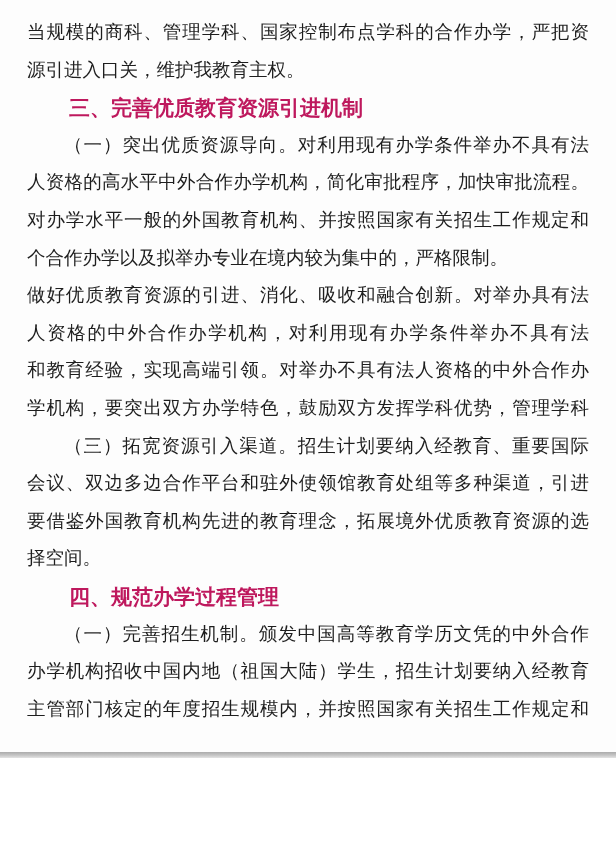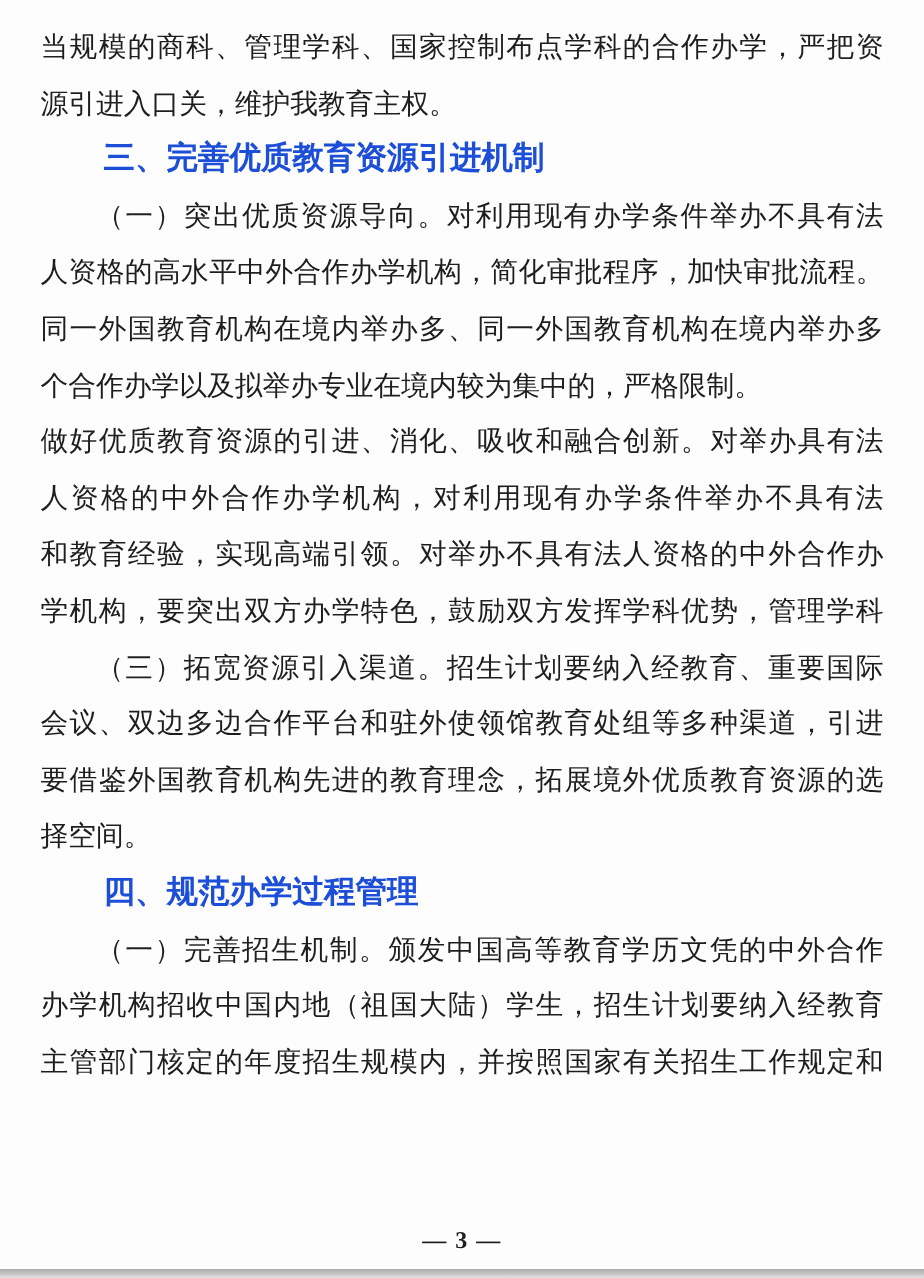--- a/index.html
+++ b/index.html
@@ -3,21 +3,21 @@
 <meta charset="utf-8">
 <style>
   html, body {
     margin: 0;
     padding: 0;
     background: #ffffff;
   }
   .page {
     position: relative;
     width: 616px;
-    height: 852px;
+    height: 758px;
     background: #fdfdfd;
     overflow: hidden;
     font-family: "Liberation Serif", "DejaVu Serif", serif;
   }
   .text-block {
     position: absolute;
     left: 27px;
     top: 14px;
     width: 562px;
   }
@@ -30,24 +30,24 @@
     overflow: hidden;
   }
   .line.justify {
     text-align: justify;
     text-align-last: justify;
   }
   .line.indent {
     text-indent: 2em;
   }
   .line.heading {
-    font-family: Liberation Mono, monospace;
+    font-family: Liberation Sans, sans-serif;
     font-weight: bold;
     font-size: 21px;
-    color: #1d4ed8;
+    color: #be185d;
   }
   .page-number {
     position: absolute;
     left: 0;
     right: 0;
     top: 816px;
     height: 24px;
     line-height: 24px;
     text-align: center;
     font-size: 16px;
@@ -68,21 +68,21 @@
 </head>
 <body>
 
 <div class="page">
   <div class="text-block">
       <div class="line body justify">当规模的商科、管理学科、国家控制布点学科的合作办学，严把资</div>
       <div class="line body">源引进入口关，维护我教育主权。</div>
       <div class="line heading indent">三、完善优质教育资源引进机制</div>
       <div class="line body indent justify">（一）突出优质资源导向。对利用现有办学条件举办不具有法</div>
       <div class="line body justify">人资格的高水平中外合作办学机构，简化审批程序，加快审批流程。</div>
-      <div class="line body justify">同一外国教育机构在境内举办多、同一外国教育机构在境内举办多</div>
+      <div class="line body justify">对办学水平一般的外国教育机构、并按照国家有关招生工作规定和</div>
       <div class="line body">个合作办学以及拟举办专业在境内较为集中的，严格限制。</div>
       <div class="line body justify">做好优质教育资源的引进、消化、吸收和融合创新。对举办具有法</div>
       <div class="line body justify">人资格的中外合作办学机构，对利用现有办学条件举办不具有法</div>
       <div class="line body justify">和教育经验，实现高端引领。对举办不具有法人资格的中外合作办</div>
       <div class="line body justify">学机构，要突出双方办学特色，鼓励双方发挥学科优势，管理学科</div>
       <div class="line body indent justify">（三）拓宽资源引入渠道。招生计划要纳入经教育、重要国际</div>
       <div class="line body justify">会议、双边多边合作平台和驻外使领馆教育处组等多种渠道，引进</div>
       <div class="line body justify">要借鉴外国教育机构先进的教育理念，拓展境外优质教育资源的选</div>
       <div class="line body">择空间。</div>
       <div class="line heading indent">四、规范办学过程管理</div>

